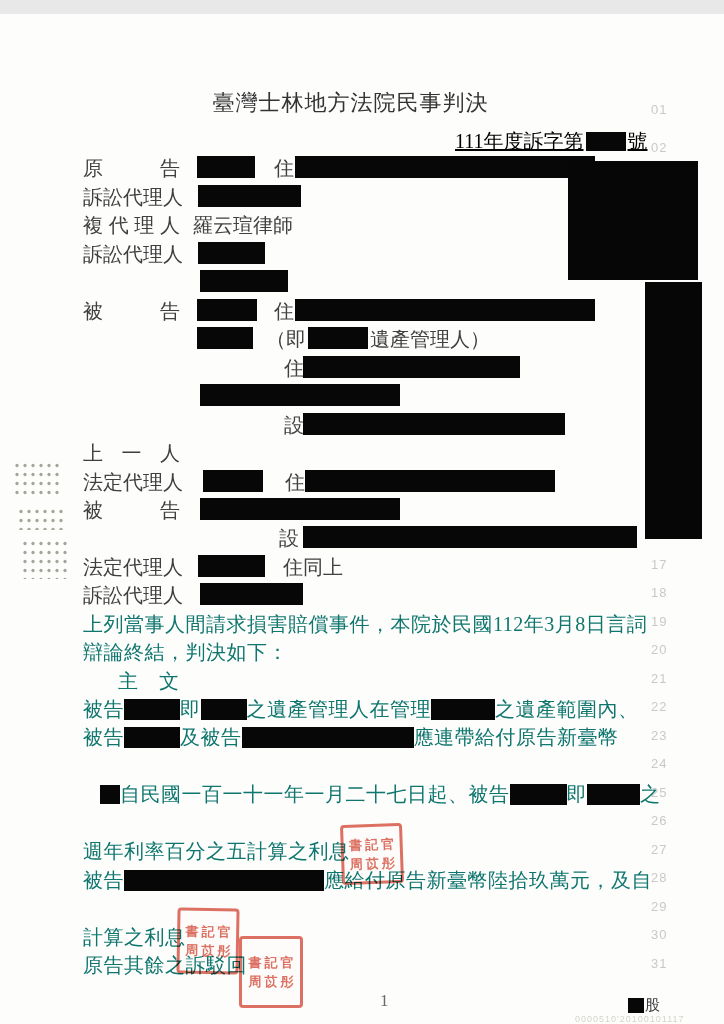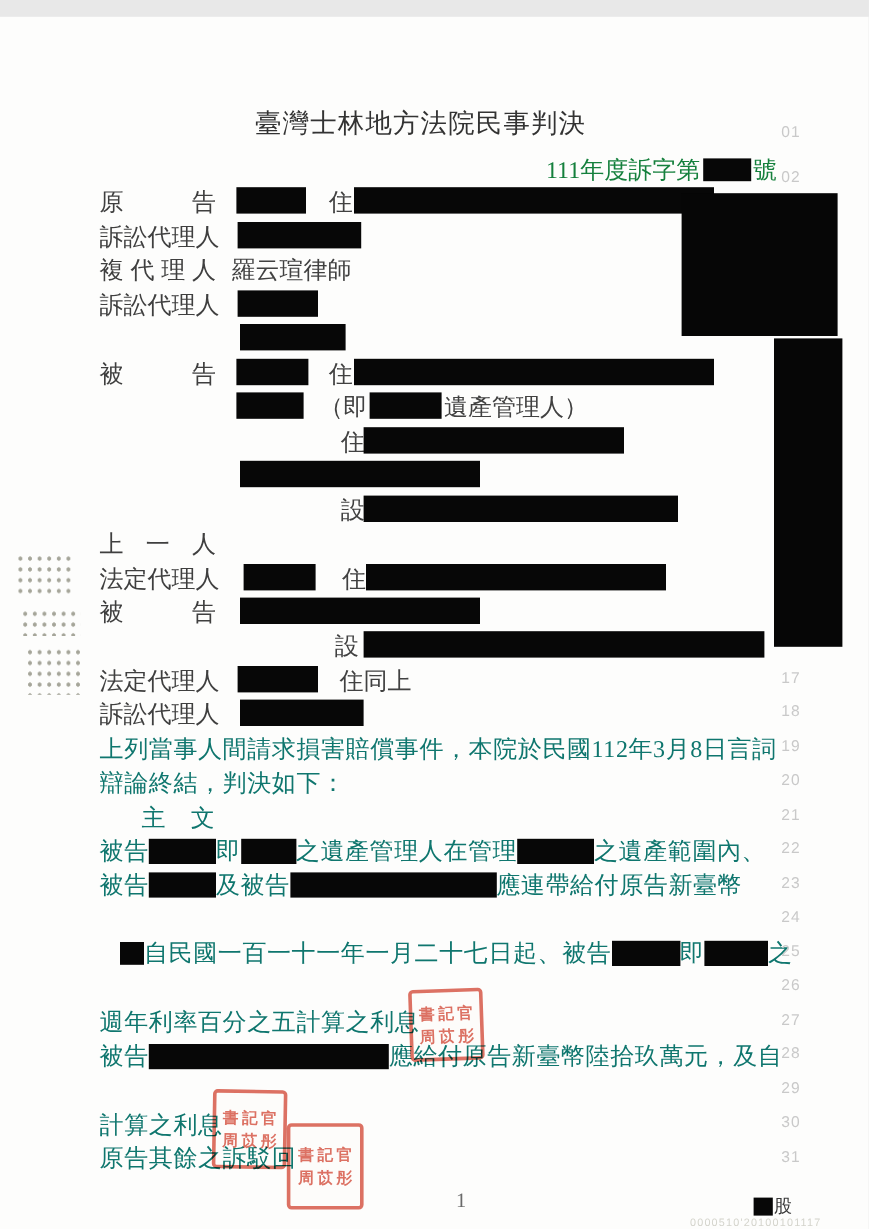--- a/index.html
+++ b/index.html
@@ -10,21 +10,21 @@
     color:#414141;
   }
   .bar{background:#070707;}
   
   .doc-title{
     position:absolute;top:74px;left:83px;width:535px;text-align:center;
     font-size:22px;letter-spacing:1px;color:#333;white-space:pre;
   }
   .case-line{
     position:absolute;top:114px;left:455px;display:flex;align-items:center;
-    font-size:20px;color:#15803d;white-space:pre;
+    font-size:20px;color:#000000;white-space:pre;text-decoration:underline;
   }
   .case-bar{width:40px;height:19px;margin:0 2px;}
   
   .party-row{position:absolute;left:0;width:724px;height:26px;}
   .party-label{
     position:absolute;left:83px;width:97px;top:0;display:flex;
     justify-content:space-between;font-size:20px;color:#3f3f3f;
   }
   .seg-text{position:absolute;top:0;font-size:20px;white-space:pre;color:#414141;}
   .seg-bar{position:absolute;top:1px;height:22px;}

